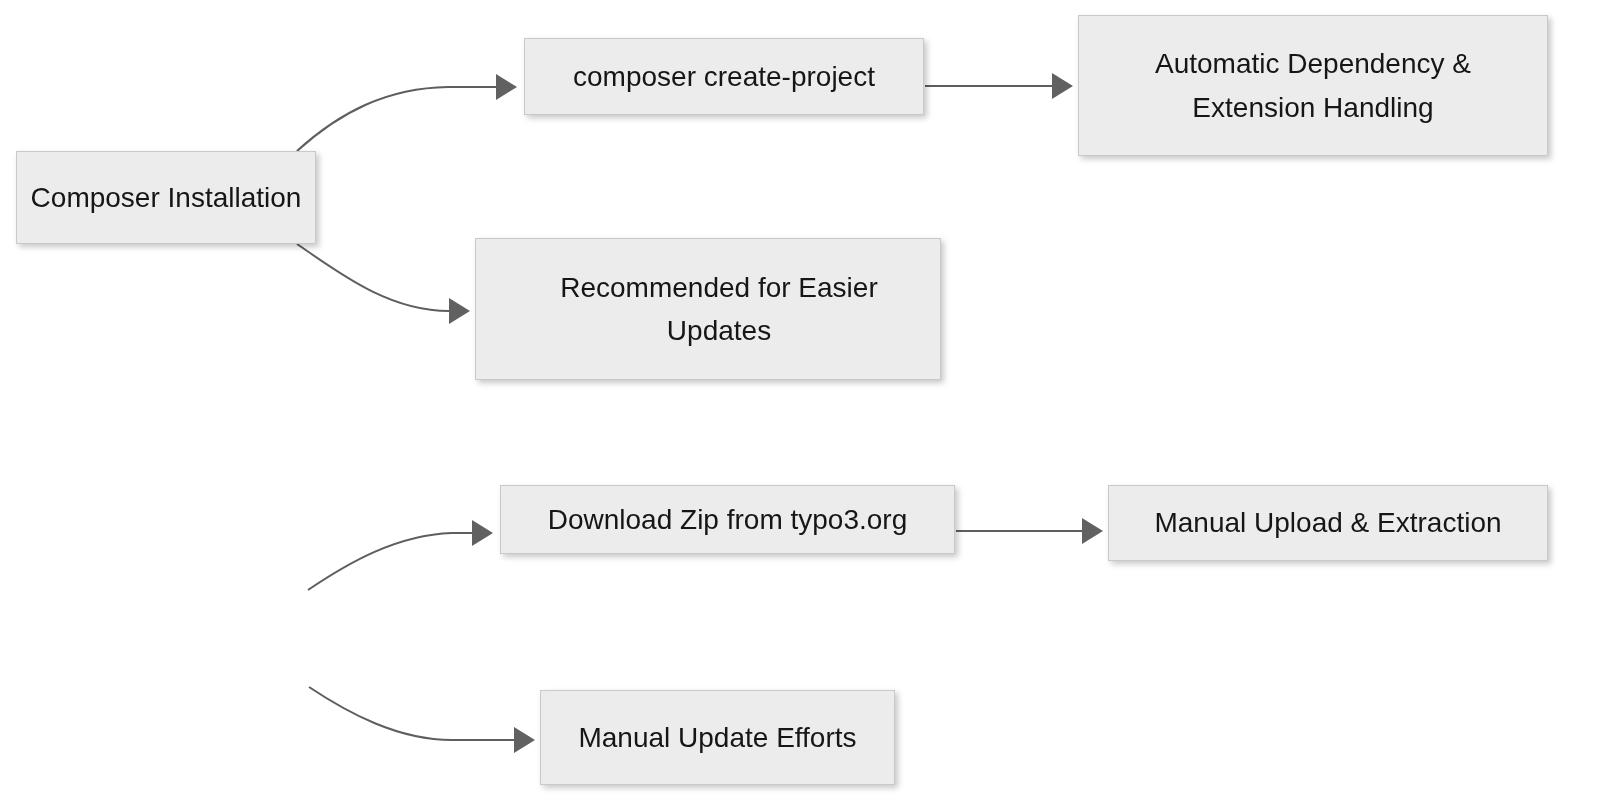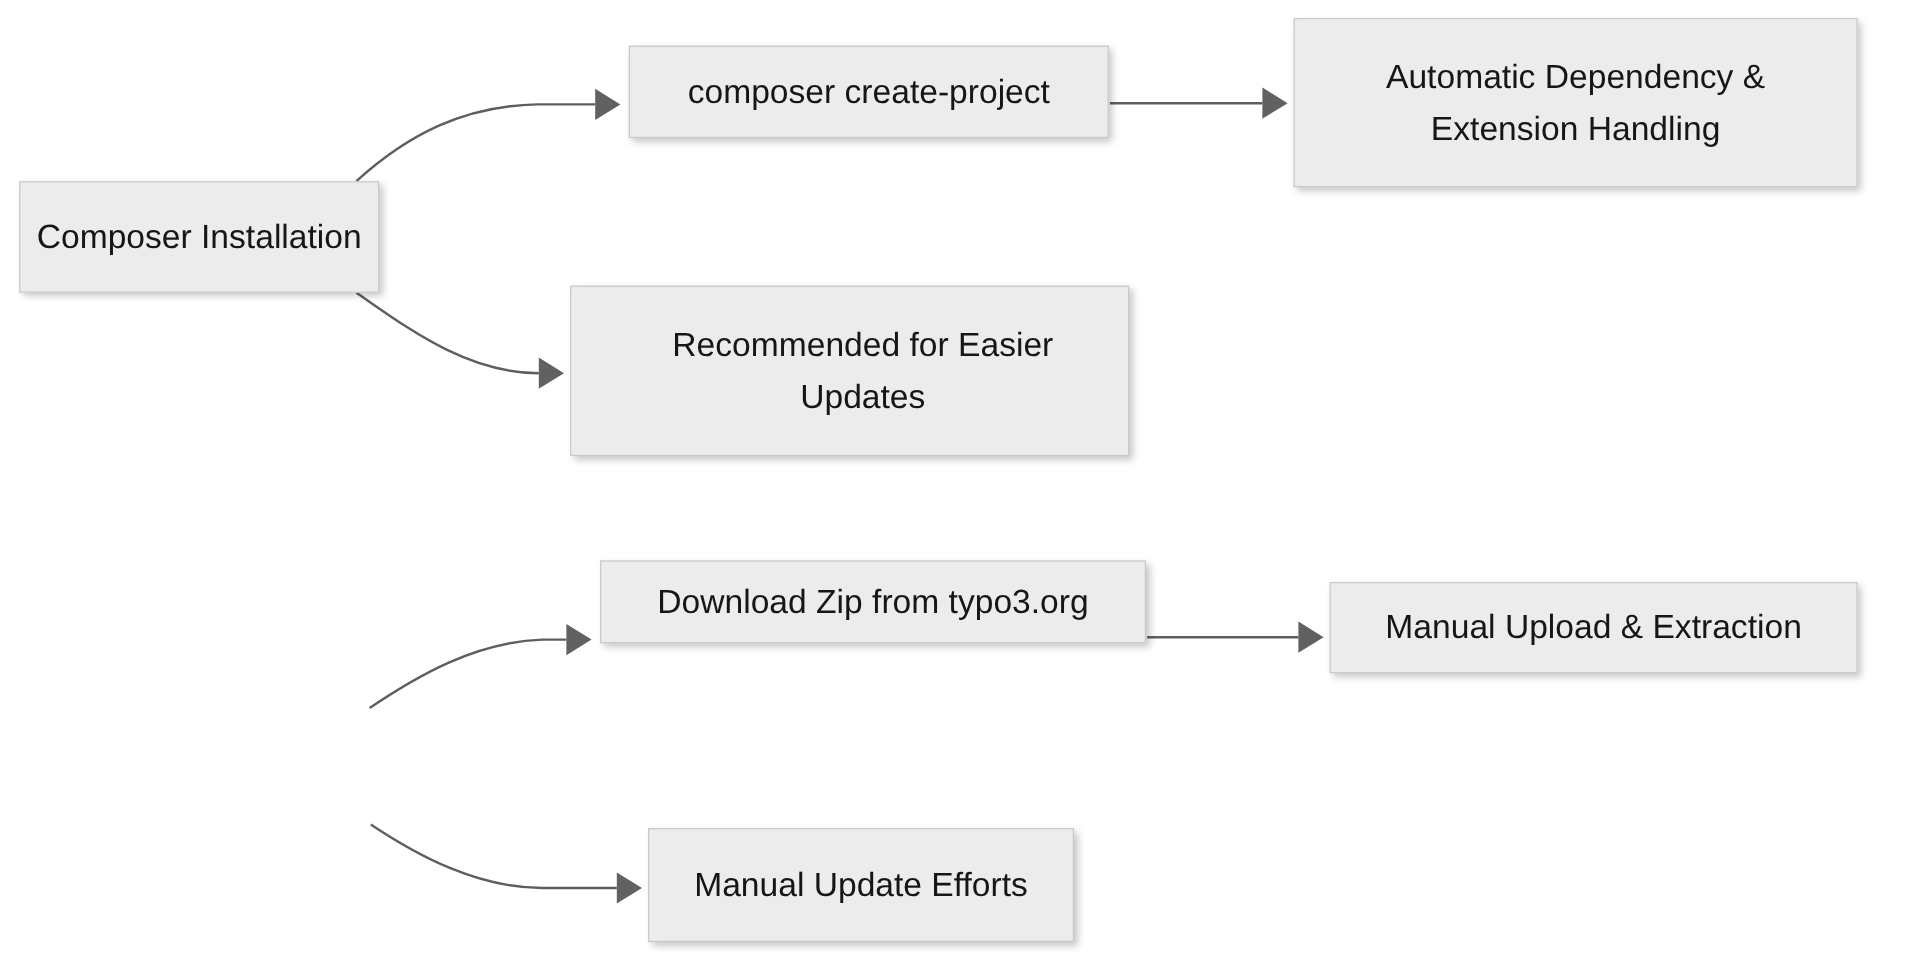--- a/index.html
+++ b/index.html
@@ -36,21 +36,21 @@
     box-sizing: border-box;
   }
   .node span { display: inline-block; }
 
   
   #n-composer       { left: 16px;   top: 151px; width: 300px; height: 93px;  }
   #n-create-project { left: 524px;  top: 38px;  width: 400px; height: 77px;  }
   #n-auto-dep       { left: 1078px; top: 15px;  width: 470px; height: 141px; }
   #n-recommended    { left: 475px;  top: 238px; width: 466px; height: 142px; padding-left: 22px; }
   #n-classic        { left: 37px;   top: 590px; width: 318px; height: 96px;  }
-  #n-download-zip   { left: 500px;  top: 467px; width: 455px; height: 69px;  }
+  #n-download-zip   { left: 500px;  top: 485px; width: 455px; height: 69px;  }
   #n-manual-upload  { left: 1108px; top: 485px; width: 440px; height: 76px;  }
   #n-manual-update  { left: 540px;  top: 690px; width: 355px; height: 95px;  }
 
   
   #n-auto-dep span    { max-width: 400px; text-align: center; }
   #n-recommended span { max-width: 370px; }
 </style>
 </head>
 <body>
 

